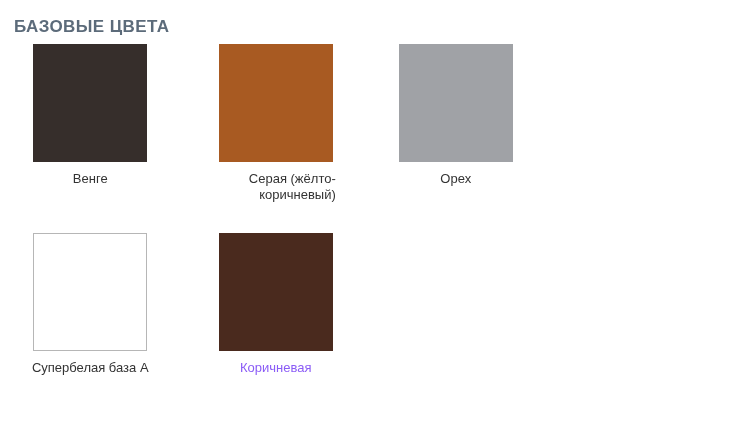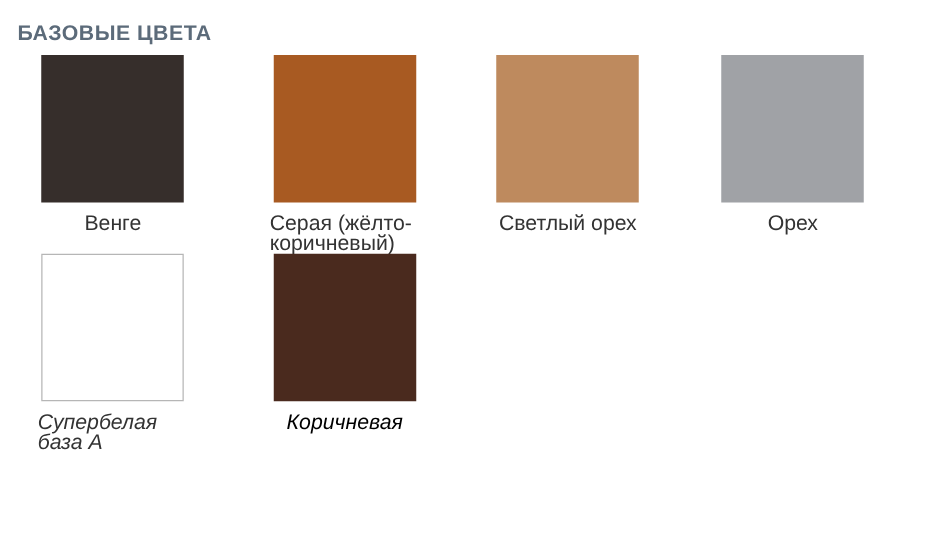--- a/index.html
+++ b/index.html
@@ -50,41 +50,41 @@
     width: 178.5px;
     box-sizing: border-box;
     display: flex;
     flex-direction: column;
     align-items: center;
     padding-top: 0;
     margin-bottom: 0;
   }
 
   .swatch-cell.row2 {
-    font-style: italic;
+    margin-top: 30px;
   }
 
   .swatch-chip {
     width: 114px;
     height: 118px;
     display: block;
     border: 0 solid transparent;
     box-sizing: border-box;
   }
 
   .swatch-chip.bordered {
     border: 1px solid #b6b6b6;
   }
 
   .swatch-label {
     margin-top: 9px;
-    font-size: 17px;
+    font-size: 13px;
     line-height: 16px;
     color: #333333;
-    text-align: left;
+    text-align: right;
     max-width: 120px;
     word-wrap: break-word;
   }
 
   
   .swatch-grid .col-0 { padding-left: 2px; }
   .swatch-grid .col-1 { padding-left: 16px; }
   .swatch-grid .col-2 { padding-left: 16px; }
   .swatch-grid .col-3 { padding-left: 19px; }
 
@@ -105,36 +105,32 @@
     <div class="swatch-cell col-0">
       <span class="swatch-chip" style="background-color: rgb(54, 46, 43);"></span>
       <span class="swatch-label" style="color: rgb(51, 51, 51);">Венге</span>
     </div>
 
     <div class="swatch-cell col-1">
       <span class="swatch-chip" style="background-color: rgb(168, 90, 34);"></span>
       <span class="swatch-label" style="color: rgb(51, 51, 51);">Серая (жёлто-коричневый)</span>
     </div>
 
-    <div class="swatch-cell col-2">
-      <span class="swatch-chip" style="background-color: rgb(190, 138, 94);"></span>
-      <span class="swatch-label" style="color: rgb(51, 51, 51);">Светлый орех</span>
-    </div>
 
     <div class="swatch-cell col-3">
       <span class="swatch-chip" style="background-color: rgb(160, 162, 166);"></span>
       <span class="swatch-label" style="color: rgb(51, 51, 51);">Орех</span>
     </div>
 
     <div class="row-break"></div>
 
     <div class="swatch-cell col-0 row2">
       <span class="swatch-chip bordered" style="background-color: rgb(255, 255, 255);"></span>
       <span class="swatch-label" style="color: rgb(51, 51, 51);">Супербелая база А</span>
     </div>
 
     <div class="swatch-cell col-1 row2">
       <span class="swatch-chip" style="background-color: rgb(74, 42, 30);"></span>
-      <span class="swatch-label" style="color: #000000;">Коричневая</span>
+      <span class="swatch-label" style="color: #8b5cf6;">Коричневая</span>
     </div>
 
   </div>
 </div>
 
 </body></html>

